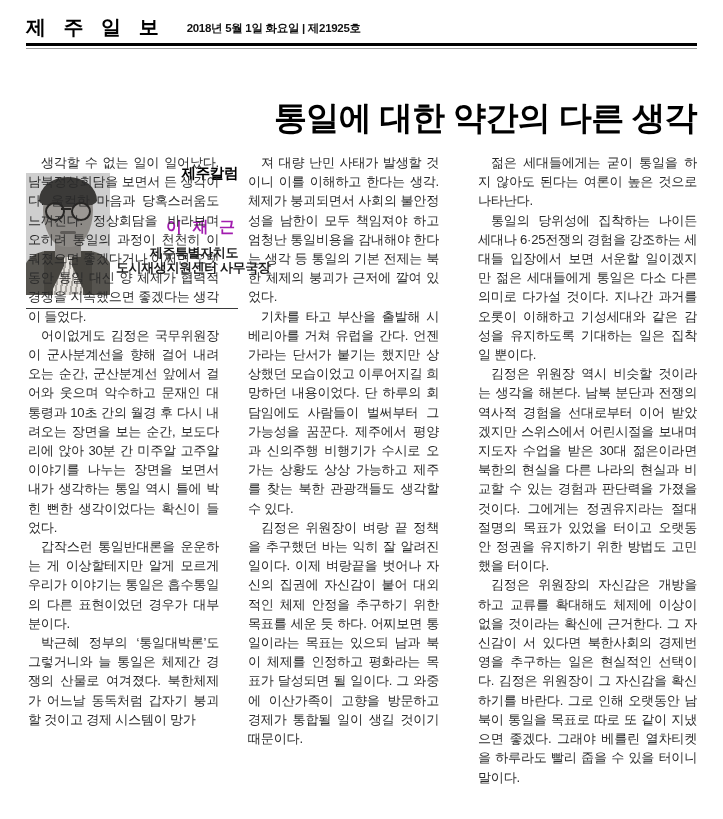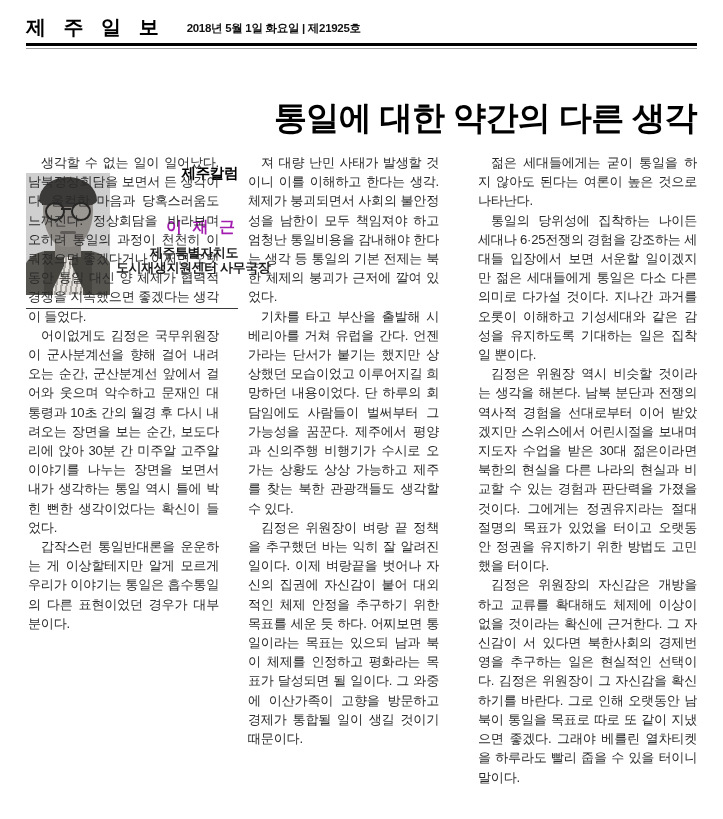--- a/index.html
+++ b/index.html
@@ -282,20 +282,21 @@
     <div class="byline-rule"></div>
   </div>
 
   <div class="body-area">
 
     <div class="col col-1">
       <div class="byline-float"></div>
       <p>생각할 수 없는 일이 일어났다. 남북정상회담을 보면서 든 생각이다. 울컥한 마음과 당혹스러움도 느껴진다. 정상회담을 바라보며 오히려 통일의 과정이 천천히 이뤄졌으면 좋겠다거나 어쩌면 오랫동안 통일 대신 양 체제가 협력적 경쟁을 지속했으면 좋겠다는 생각이 들었다.</p>
       <p>어이없게도 김정은 국무위원장이 군사분계선을 향해 걸어 내려오는 순간, 군산분계선 앞에서 걸어와 웃으며 악수하고 문재인 대통령과 10초 간의 월경 후 다시 내려오는 장면을 보는 순간, 보도다리에 앉아 30분 간 미주알 고주알 이야기를 나누는 장면을 보면서 내가 생각하는 통일 역시 틀에 박힌 뻔한 생각이었다는 확신이 들었다.</p>
       <p>갑작스런 통일반대론을 운운하는 게 이상할테지만 알게 모르게 우리가 이야기는 통일은 흡수통일의 다른 표현이었던 경우가 대부분이다.</p>
+      <p>박근혜 정부의 ‘통일대박론’도 그렇거니와 늘 통일은 체제간 경쟁의 산물로 여겨졌다. 북한체제가 어느날 동독처럼 갑자기 붕괴할 것이고 경제 시스템이 망가</p>
     </div>
 
     <div class="col col-2">
       <p>져 대량 난민 사태가 발생할 것이니 이를 이해하고 한다는 생각. 체제가 붕괴되면서 사회의 불안정성을 남한이 모두 책임져야 하고 엄청난 통일비용을 감내해야 한다는 생각 등 통일의 기본 전제는 북한 체제의 붕괴가 근저에 깔여 있었다.</p>
       <p>기차를 타고 부산을 출발해 시베리아를 거쳐 유럽을 간다. 언젠가라는 단서가 붙기는 했지만 상상했던 모습이었고 이루어지길 희망하던 내용이었다. 단 하루의 회담임에도 사람들이 벌써부터 그 가능성을 꿈꾼다. 제주에서 평양과 신의주행 비행기가 수시로 오가는 상황도 상상 가능하고 제주를 찾는 북한 관광객들도 생각할 수 있다.</p>
       <p>김정은 위원장이 벼랑 끝 정책을 추구했던 바는 익히 잘 알려진 일이다. 이제 벼랑끝을 벗어나 자신의 집권에 자신감이 붙어 대외적인 체제 안정을 추구하기 위한 목표를 세운 듯 하다. 어찌보면 통일이라는 목표는 있으되 남과 북이 체제를 인정하고 평화라는 목표가 달성되면 될 일이다. 그 와중에 이산가족이 고향을 방문하고 경제가 통합될 일이 생길 것이기 때문이다.</p>
 
     </div>
 
     <div class="col col-3">

